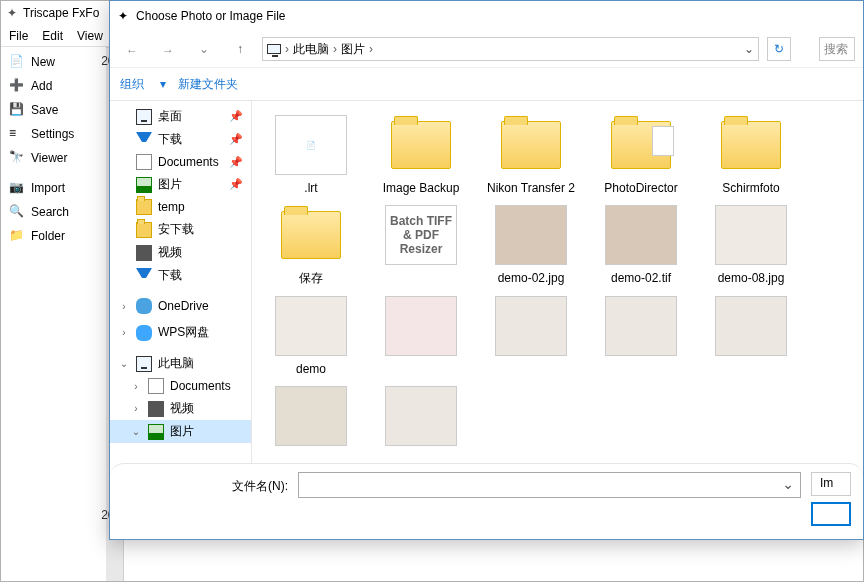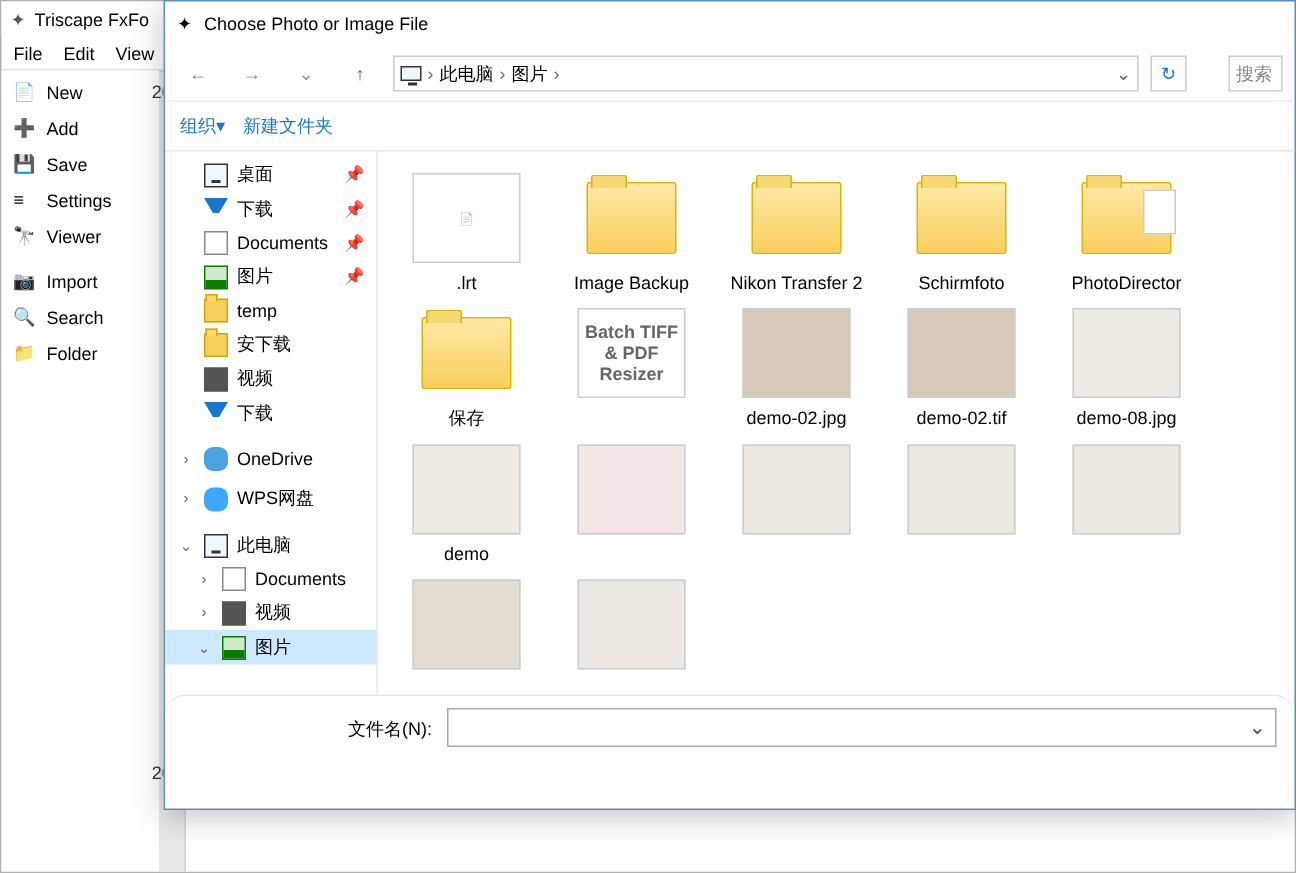--- a/index.html
+++ b/index.html
@@ -29,21 +29,21 @@
 .dlg-titlebar .title { color: #000; }
 .dlg-nav { height: 36px; display: flex; align-items: center; gap: 8px; padding: 0 8px; }
 .nav-arrow { width: 28px; height: 24px; display: flex; align-items: center; justify-content: center; color: #888;}
 .nav-up { color: #555; }
 .nav-path { flex: 1; height: 24px; border: 1px solid #ccc; display: flex; align-items: center; padding: 0 4px; gap: 4px; background: #fff; }
 .nav-path .seg { display: flex; align-items: center; gap: 2px; }
 .nav-path .sep { color: #666; }
 .nav-refresh { width: 24px; height: 24px; border: 1px solid #ccc; display: flex; align-items: center; justify-content: center; color: #1976d2; }
 .nav-search { width: 36px; height: 24px; border: 1px solid #ccc; display: flex; align-items: center; padding: 0 4px; color: #888; margin-left: 20px; }
 .dlg-toolbar { height: 34px; border-bottom: 1px solid #e6e6e6; border-top: 1px solid #f0f0f0; display: flex; align-items: center; gap: 12px; padding: 0 10px; }
-.dlg-toolbar .btn { display: flex; align-items: center; gap: 0; color: #1976d2; }
+.dlg-toolbar .btn { display: flex; align-items: center; gap: 16px; color: #1976d2; }
 .dlg-body { display: flex; height: calc(100% - 30px - 36px - 34px - 76px); }
 .dlg-tree { width: 142px; border-right: 1px solid #e6e6e6; overflow-y: auto; padding: 4px 0; }
 .tree-item { display: flex; align-items: center; gap: 6px; padding: 3px 4px 3px 8px; position: relative; }
 .tree-item .exp { width: 12px; color: #666; font-size: 10px; text-align: center; }
 .tree-item .noexp { width: 12px; }
 .tree-item.indent1 { padding-left: 20px; }
 .tree-item.selected { background: #cde8ff; }
 .tree-item .pin { margin-left: auto; color: #888; font-size: 11px; padding-right: 4px; }
 .tree-item .ic { width: 16px; height: 16px; flex-shrink:0; display:flex; align-items:center; justify-content:center; }
 .file-area { flex: 1; overflow: auto; padding: 12px 8px; }
@@ -270,29 +270,29 @@
             <div class="label">Image Backup</div>
           </div>
         <div class="file-item">
             <div class="thumb">
               <div class="folder-ico"></div>
             </div>
             <div class="label">Nikon Transfer 2</div>
           </div>
         <div class="file-item">
             <div class="thumb">
+              <div class="folder-ico with-doc"></div>
+            </div>
+            <div class="label">PhotoDirector</div>
+          </div>
+        <div class="file-item">
+            <div class="thumb">
               <div class="folder-ico"></div>
             </div>
             <div class="label">Schirmfoto</div>
-          </div>
-        <div class="file-item">
-            <div class="thumb">
-              <div class="folder-ico with-doc"></div>
-            </div>
-            <div class="label">PhotoDirector</div>
           </div>
         <div class="file-item">
             <div class="thumb">
               <div class="folder-ico"></div>
             </div>
             <div class="label">保存</div>
           </div>
 
         <div class="file-item">
             <div class="thumb">
@@ -362,14 +362,18 @@
             </div>
             <div class="label"></div>
           </div>
       </div>
     </div>
   </div>
   <div class="dlg-bottom">
     <div style="width:100px"></div>
     <span class="label">文件名(N):</span>
     <div class="combo"></div>
+    <div class="actions">
+      <div class="abtn">Im</div>
+      <div class="abtn primary"></div>
+    </div>
   </div>
 </div>
 
 </body></html>

